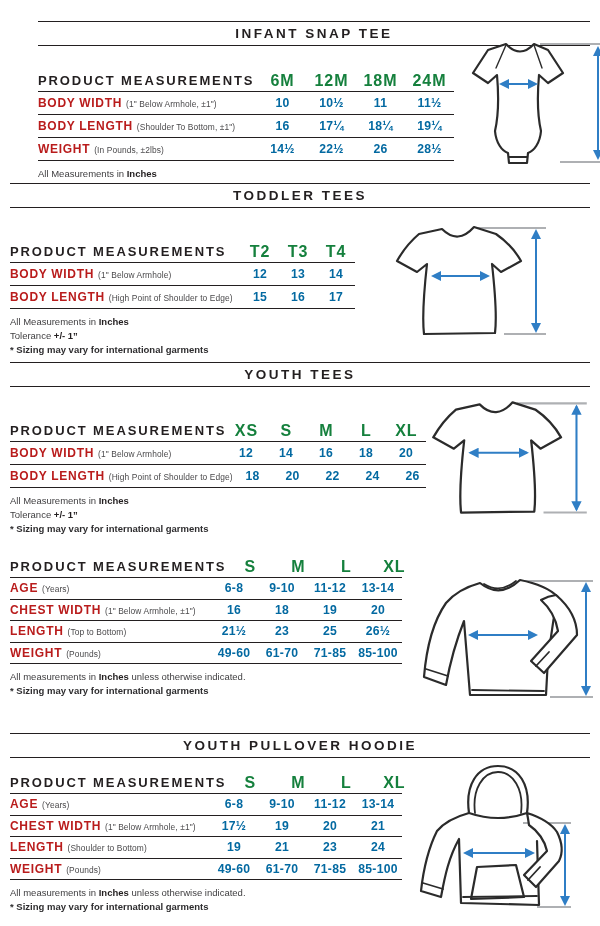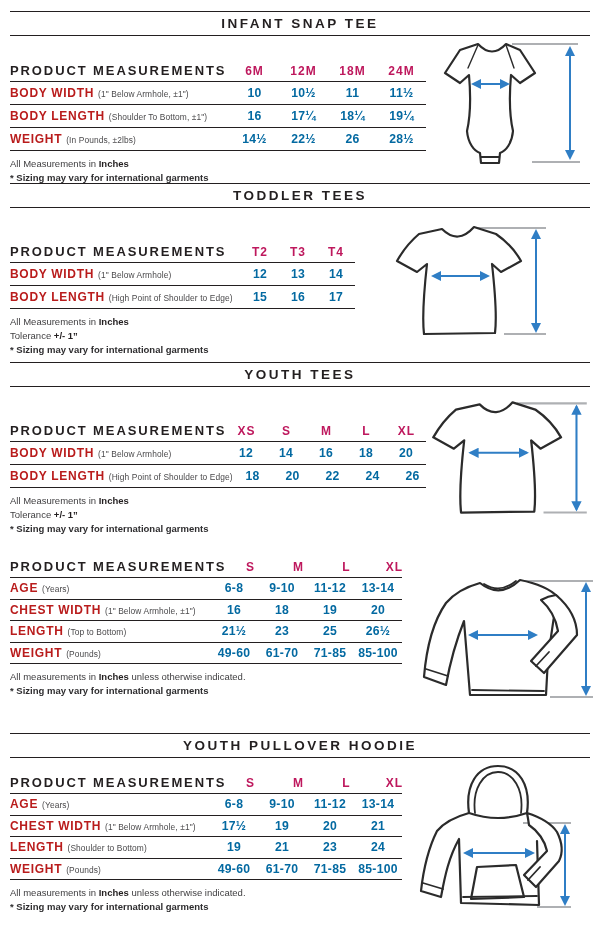--- a/index.html
+++ b/index.html
@@ -2,42 +2,42 @@
 <html><head>
 <meta charset="utf-8">
 <style>
   * { margin:0; padding:0; box-sizing:border-box; }
   html,body { width:600px; }
   body {
     height:926px; background:#ffffff; position:relative; overflow:hidden;
     font-family:"Liberation Sans", sans-serif; color:#231f20;
   }
   .section { position:relative; padding:0 10px; overflow:hidden; }
-  .s1 { height:183px; padding-top:11px; }
+  .s1 { height:183px; padding-top:21px;margin-left:28px; }
   .s2 { height:179px; }
   .s3 { height:180px; }
   .s4 { height:191px; }
   .s5 { height:203px; }
 
   .title-band {
     border-top:1.5px solid #231f20; border-bottom:1.5px solid #231f20;
     height:25px; display:flex; align-items:center; justify-content:center;
   }
   .title-band h2 { font-size:13.5px; font-weight:bold; letter-spacing:2.5px; white-space:nowrap; }
 
   .tablewrap { width:var(--tw); margin-top:var(--mt); }
   .trow {
     display:flex; align-items:center;
     border-bottom:1.4px solid #231f20; height:var(--rh,23px);
   }
   .thead { height:var(--hh,22px); }
   .tlabel { flex:1; display:flex; align-items:baseline; gap:4px; white-space:nowrap; overflow:visible; }
   .hlabel { font-weight:bold; font-size:13px; letter-spacing:1.9px; }
   .tval { width:var(--vw); text-align:center; font-weight:bold; flex:none; }
-  .hcol { font-size:12px; letter-spacing:1px; color:#be185d; }
+  .hcol { font-size:16px; letter-spacing:1px; color:#15803d; }
   .val  { font-size:12.2px; color:#0369a1; letter-spacing:0.3px; }
   .lab  { font-size:12px; font-weight:bold; color:#b91c1c; letter-spacing:0.7px; }
   .det  { font-size:8.4px; color:#4a494b; font-weight:normal; letter-spacing:0.1px; }
 
   .notes { margin-top:6px; }
   .note { font-size:9.5px; color:#3f3e40; line-height:14px; }
   .nb { font-weight:bold; color:#231f20; }
   .ni { font-weight:600; color:#2e2d2f; }
 
   .figure { position:absolute; }

